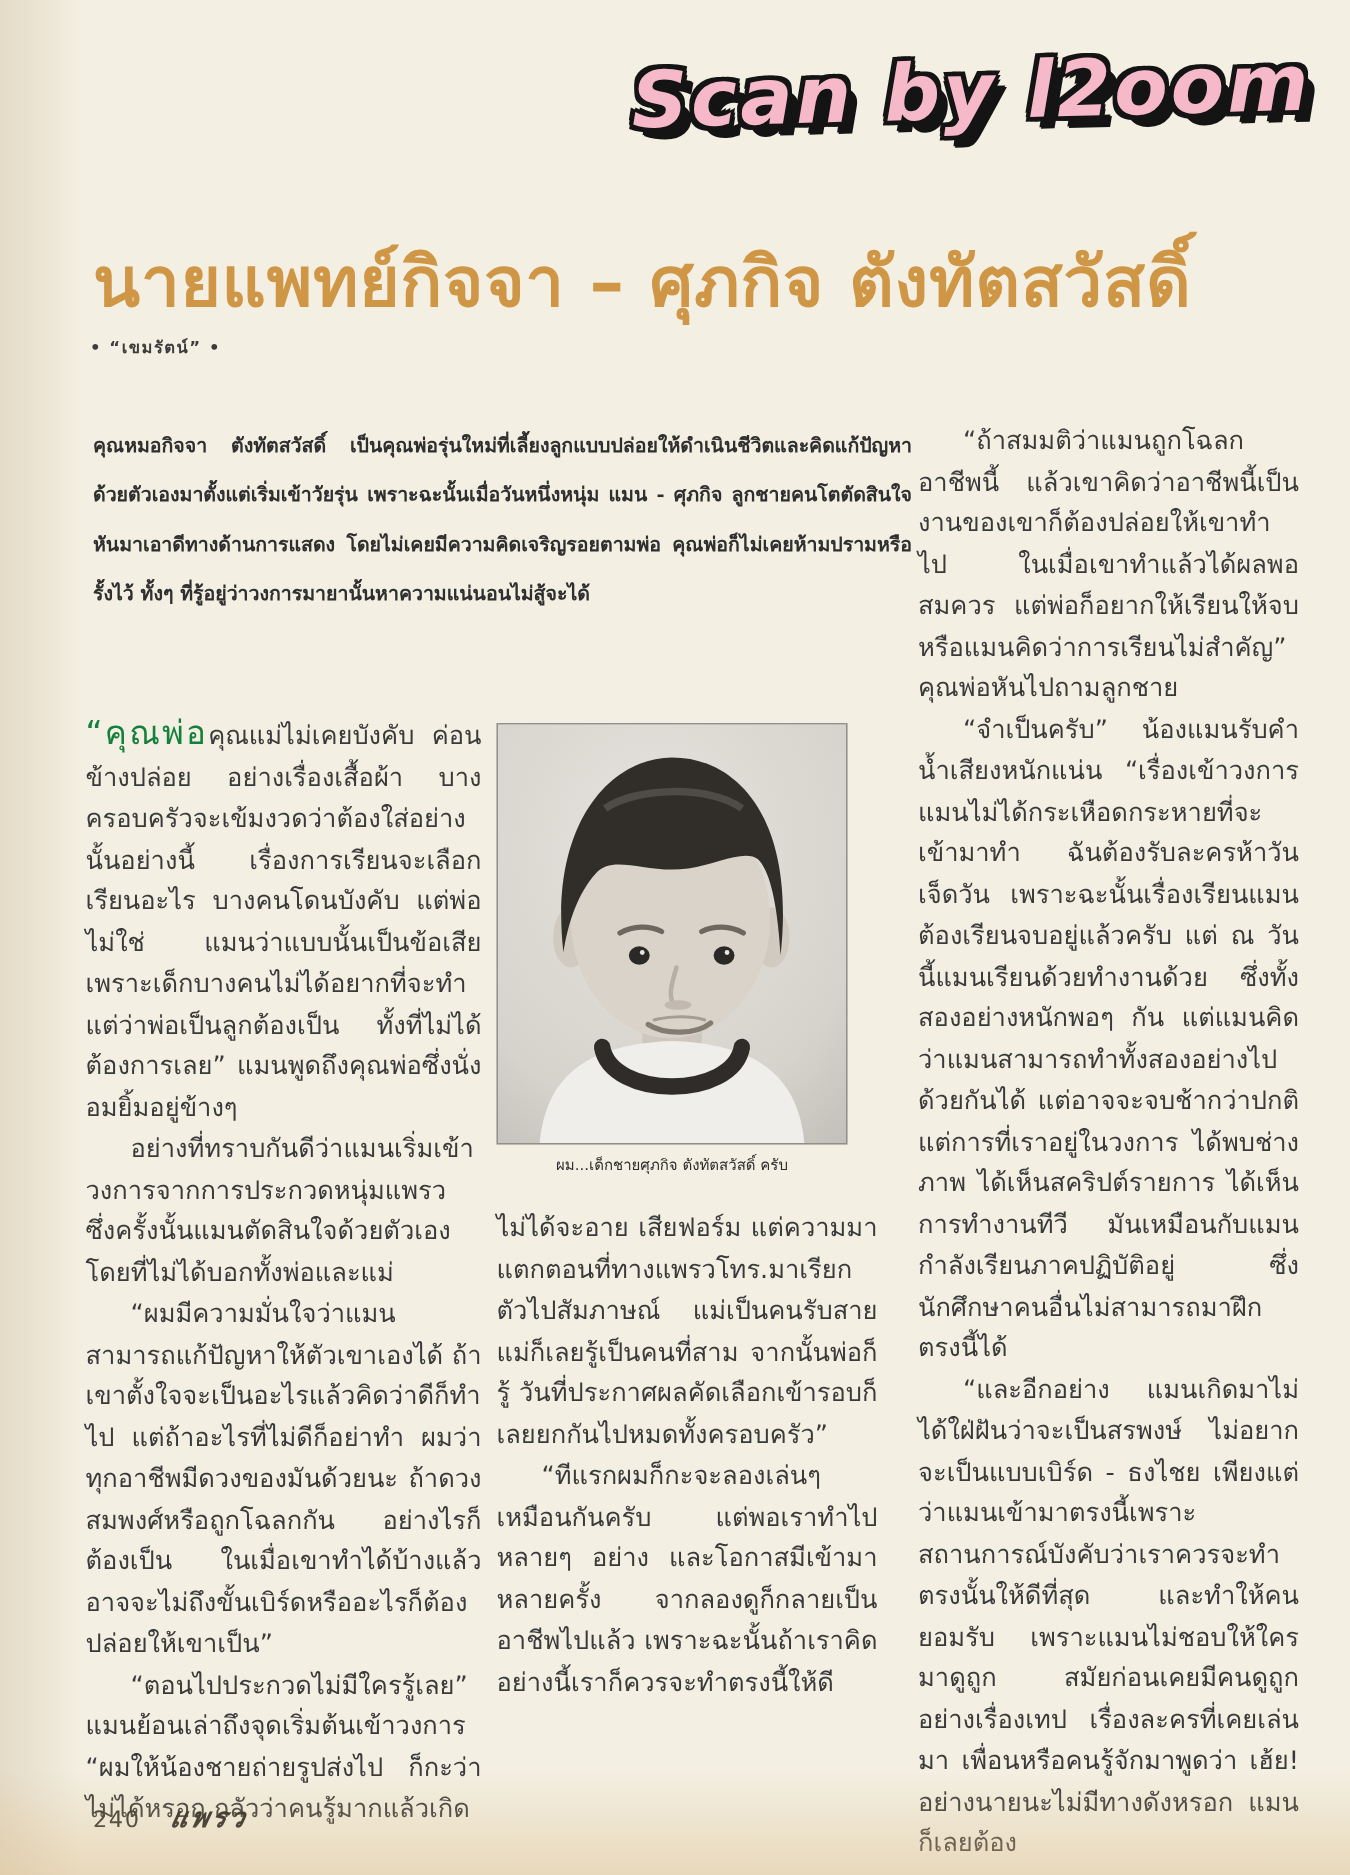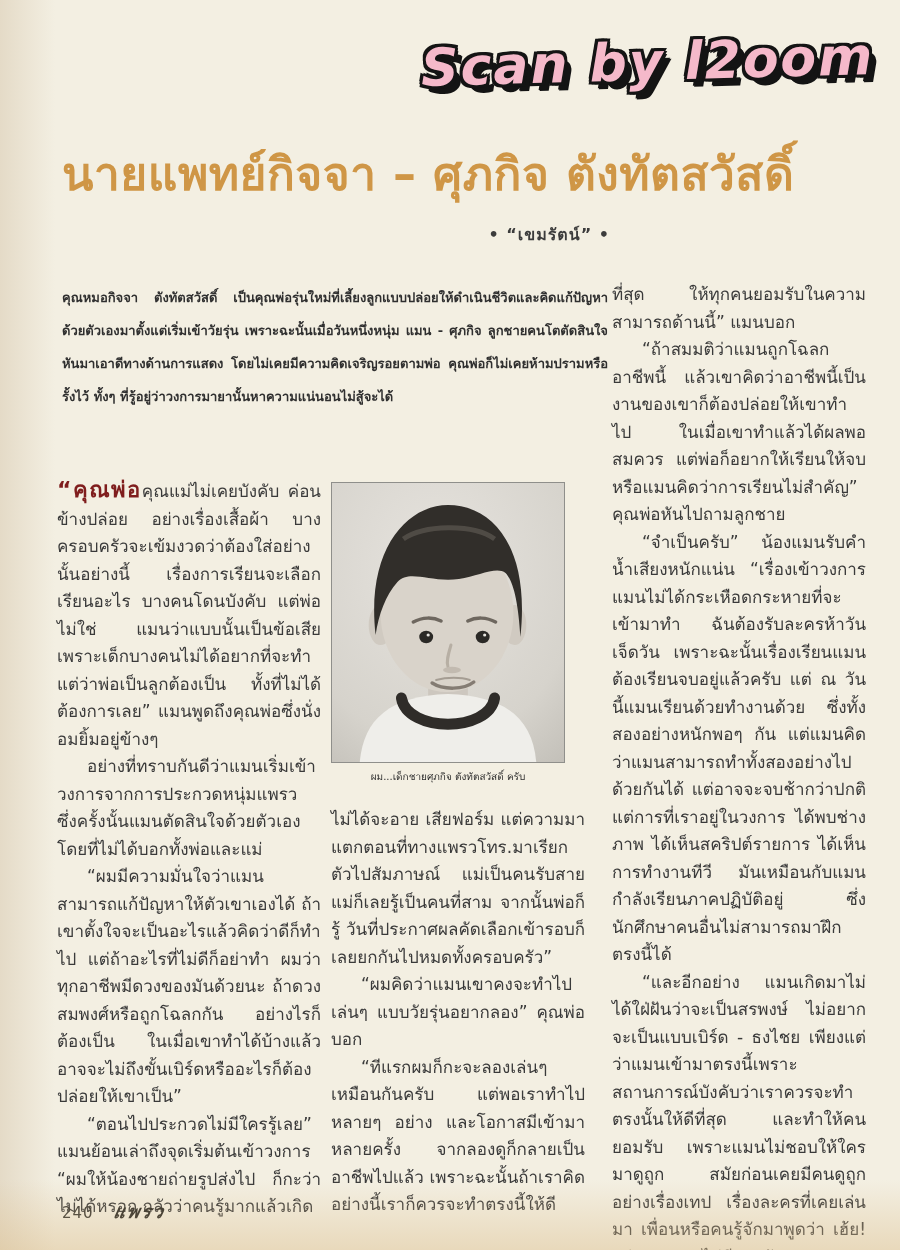--- a/index.html
+++ b/index.html
@@ -17,43 +17,43 @@
   .watermark{
     position:absolute;top:32px;right:26px;
     font-size:52px;font-weight:bold;font-style:italic;letter-spacing:2px;
     color:#f5b9ca;white-space:nowrap;transform:rotate(-1.5deg);
     text-shadow:-3px -3px 0 #141414,3px -3px 0 #141414,-3px 3px 0 #141414,3px 3px 0 #141414,
                  -3px 0 0 #141414,3px 0 0 #141414,0 -3px 0 #141414,0 3px 0 #141414,
                  6px 7px 0 #141414,7px 8px 0 #141414;
   }
 
   .title{
-    position:absolute;left:62px;top:116px;width:800px;
+    position:absolute;left:62px;top:130px;width:800px;
     font-size:46px;font-weight:bold;color:#cf9646;letter-spacing:.5px;line-height:1.2;
   }
   .byline{
-    position:absolute;left:60px;top:222px;width:550px;text-align:right;
-    font-size:16px;font-weight:bold;color:#3c3c3c;letter-spacing:1px;
+    position:absolute;left:60px;top:222px;width:550px;text-align:left;
+    font-size:11px;font-weight:bold;color:#3c3c3c;letter-spacing:1px;
   }
 
   .intro{
     position:absolute;left:62px;top:281px;width:546px;
     font-family:"DejaVu Serif",serif;
     font-size:13px;font-weight:bold;color:#2f2f2f;line-height:33px;text-align:justify;
   }
 
   .colL{position:absolute;left:57px;top:476px;width:264px;}
   .colM{position:absolute;left:331px;top:806px;width:254px;}
   .colR{position:absolute;left:612px;top:281px;width:254px;}
   .bodytext p{
     margin:0;font-size:17px;line-height:27.5px;color:#3a3a3a;text-align:justify;
   }
   .bodytext p.ind{text-indent:30px;}
   .leadin{
-    color:#7f1d1d;font-weight:bold;font-size:22px;letter-spacing:1.5px;
+    color:#15803d;font-weight:normal;font-size:22px;letter-spacing:1.5px;
   }
 
   .photo{
     position:absolute;left:331px;top:482px;width:234px;height:281px;margin:0;
     border:1px solid #8f8f8b;background:#dddad3;box-sizing:border-box;
   }
   .photo svg{display:block;width:100%;height:100%;}
   .caption{
     position:absolute;left:325px;top:769px;width:246px;text-align:center;
     font-size:10px;font-weight:normal;color:#2d2d2d;
@@ -116,26 +116,24 @@
 
   <div class="colL bodytext">
     <p><span class="leadin">“คุณพ่อ</span><span>คุณแม่ไม่เคยบังคับ ค่อนข้างปล่อย อย่างเรื่องเสื้อผ้า บางครอบครัวจะเข้มงวดว่าต้องใส่อย่างนั้นอย่างนี้ เรื่องการเรียนจะเลือกเรียนอะไร บางคนโดนบังคับ แต่พ่อไม่ใช่ แมนว่าแบบนั้นเป็นข้อเสีย เพราะเด็กบางคนไม่ได้อยากที่จะทำ แต่ว่าพ่อเป็นลูกต้องเป็น ทั้งที่ไม่ได้ต้องการเลย” แมนพูดถึงคุณพ่อซึ่งนั่งอมยิ้มอยู่ข้างๆ</span></p>
     <p class="ind">อย่างที่ทราบกันดีว่าแมนเริ่มเข้าวงการจากการประกวดหนุ่มแพรว ซึ่งครั้งนั้นแมนตัดสินใจด้วยตัวเองโดยที่ไม่ได้บอกทั้งพ่อและแม่</p>
     <p class="ind">“ผมมีความมั่นใจว่าแมนสามารถแก้ปัญหาให้ตัวเขาเองได้ ถ้าเขาตั้งใจจะเป็นอะไรแล้วคิดว่าดีก็ทำไป แต่ถ้าอะไรที่ไม่ดีก็อย่าทำ ผมว่าทุกอาชีพมีดวงของมันด้วยนะ ถ้าดวงสมพงศ์หรือถูกโฉลกกัน อย่างไรก็ต้องเป็น ในเมื่อเขาทำได้บ้างแล้ว อาจจะไม่ถึงขั้นเบิร์ดหรืออะไรก็ต้องปล่อยให้เขาเป็น”</p>
     <p class="ind">“ตอนไปประกวดไม่มีใครรู้เลย” แมนย้อนเล่าถึงจุดเริ่มต้นเข้าวงการ “ผมให้น้องชายถ่ายรูปส่งไป ก็กะว่าไม่ได้หรอก กลัวว่าคนรู้มากแล้วเกิด</p>
   </div>
 
   <div class="colM bodytext">
     <p>ไม่ได้จะอาย เสียฟอร์ม แต่ความมาแตกตอนที่ทางแพรวโทร.มาเรียกตัวไปสัมภาษณ์ แม่เป็นคนรับสาย แม่ก็เลยรู้เป็นคนที่สาม จากนั้นพ่อก็รู้ วันที่ประกาศผลคัดเลือกเข้ารอบก็เลยยกกันไปหมดทั้งครอบครัว”</p>
-    <p class="ind">“ผมคิดว่าแมนเขาคงจะทำไปเล่นๆ แบบวัยรุ่นอยากลอง” คุณพ่อบอก</p>
     <p class="ind">“ทีแรกผมก็กะจะลองเล่นๆ เหมือนกันครับ แต่พอเราทำไปหลายๆ อย่าง และโอกาสมีเข้ามาหลายครั้ง จากลองดูก็กลายเป็นอาชีพไปแล้ว เพราะฉะนั้นถ้าเราคิดอย่างนี้เราก็ควรจะทำตรงนี้ให้ดี</p>
   </div>
 
   <div class="colR bodytext">
-    <p>ที่สุด ให้ทุกคนยอมรับในความสามารถด้านนี้” แมนบอก</p>
     <p class="ind">“ถ้าสมมติว่าแมนถูกโฉลกอาชีพนี้ แล้วเขาคิดว่าอาชีพนี้เป็นงานของเขาก็ต้องปล่อยให้เขาทำไป ในเมื่อเขาทำแล้วได้ผลพอสมควร แต่พ่อก็อยากให้เรียนให้จบ หรือแมนคิดว่าการเรียนไม่สำคัญ” คุณพ่อหันไปถามลูกชาย</p>
     <p class="ind">“จำเป็นครับ” น้องแมนรับคำ น้ำเสียงหนักแน่น “เรื่องเข้าวงการ แมนไม่ได้กระเหือดกระหายที่จะเข้ามาทำ ฉันต้องรับละครห้าวันเจ็ดวัน เพราะฉะนั้นเรื่องเรียนแมนต้องเรียนจบอยู่แล้วครับ แต่ ณ วันนี้แมนเรียนด้วยทำงานด้วย ซึ่งทั้งสองอย่างหนักพอๆ กัน แต่แมนคิดว่าแมนสามารถทำทั้งสองอย่างไปด้วยกันได้ แต่อาจจะจบช้ากว่าปกติ แต่การที่เราอยู่ในวงการ ได้พบช่างภาพ ได้เห็นสคริปต์รายการ ได้เห็นการทำงานทีวี มันเหมือนกับแมนกำลังเรียนภาคปฏิบัติอยู่ ซึ่งนักศึกษาคนอื่นไม่สามารถมาฝึกตรงนี้ได้</p>
     <p class="ind">“และอีกอย่าง แมนเกิดมาไม่ได้ใฝ่ฝันว่าจะเป็นสรพงษ์ ไม่อยากจะเป็นแบบเบิร์ด - ธงไชย เพียงแต่ว่าแมนเข้ามาตรงนี้เพราะสถานการณ์บังคับว่าเราควรจะทำตรงนั้นให้ดีที่สุด และทำให้คนยอมรับ เพราะแมนไม่ชอบให้ใครมาดูถูก สมัยก่อนเคยมีคนดูถูก อย่างเรื่องเทป เรื่องละครที่เคยเล่นมา เพื่อนหรือคนรู้จักมาพูดว่า เฮ้ย! อย่างนายนะไม่มีทางดังหรอก แมนก็เลยต้อง</p>
   </div>
 
   <div class="footer">
     <span class="pnum">240</span>
     <span class="maglogo">แพรว</span>
   </div>
 

